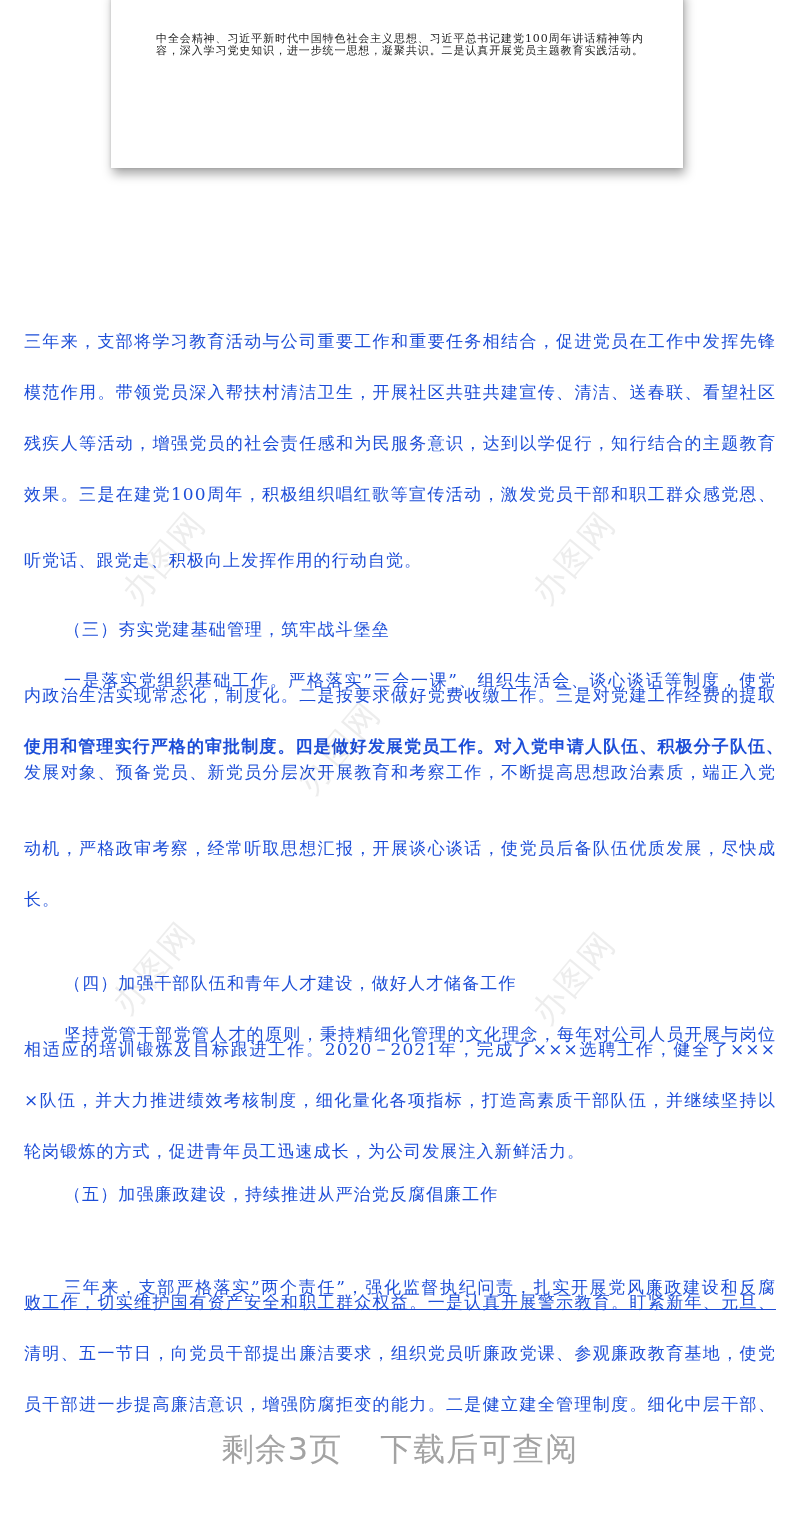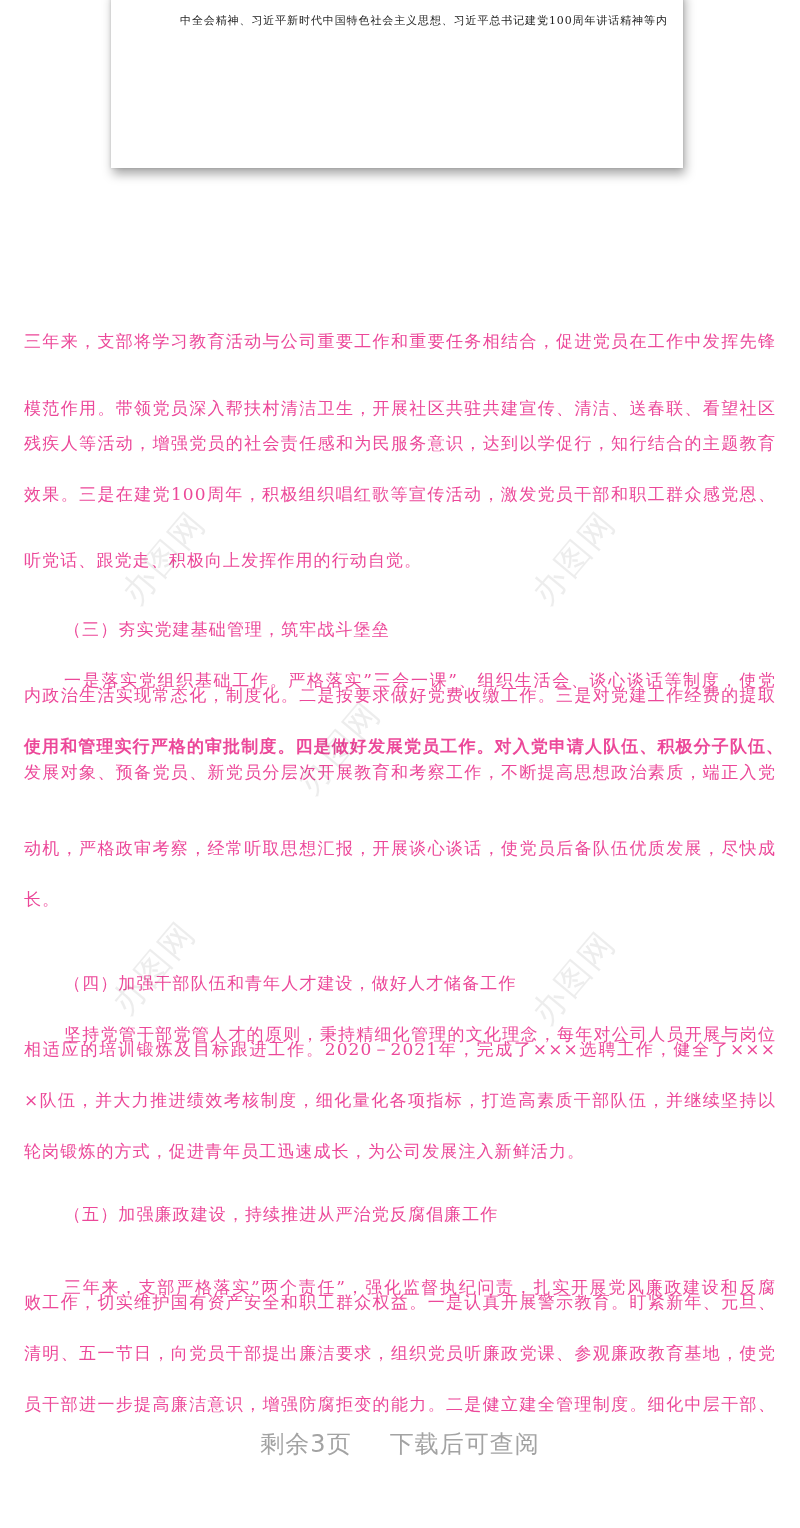--- a/index.html
+++ b/index.html
@@ -27,39 +27,39 @@
     }
     .page-card .line {
       position: absolute;
       left: 45px;
       width: 490px;
       font-size: 11px;
       letter-spacing: 0.9px;
       white-space: nowrap;
       color: #222;
     }
-    .page-card .line.l1 { top: 23px; margin-left: 24px; }
+    .page-card .line.l1 { top: 41px; }
     .page-card .line.l2 { top: 53px; }
 
     
     .doc {
       position: absolute;
       left: 24px;
       top: 327px;
       width: 752px;
     }
     .doc .ln {
       position: absolute;
       left: 0;
       height: 28px;
       line-height: 28px;
       font-size: 17px;
       white-space: nowrap;
       letter-spacing: 1.1px;
-      color: #ec4899;
+      color: #1d4ed8;
     }
     .doc .ln.indent { left: 40px; margin-top: 36px; }
     .doc .ln.justify {
       width: 752px;
       text-align: justify;
       text-align-last: justify;
     }
     .doc .ln.justify.indent { width: 712px; }
 
     
@@ -76,54 +76,55 @@
     }
 
     
     .remaining {
       position: absolute;
       left: 0;
       top: 1428px;
       width: 800px;
       text-align: center;
       font-family: "DejaVu Sans", "Liberation Sans", sans-serif;
-      font-size: 24px;
+      font-size: 32px;
       color: #a3a3a3;
       letter-spacing: 1px;
     }
     .remaining .gap { display: inline-block; width: 38px; }
   </style>
 </head>
 <body>
 
 <div class="page-card">
   <div class="line l1">中全会精神、习近平新时代中国特色社会主义思想、习近平总书记建党100周年讲话精神等内</div>
+  <div class="line l2">容，深入学习党史知识，进一步统一思想，凝聚共识。二是认真开展党员主题教育实践活动。</div>
 </div>
 
 <div class="doc" id="doc">
     <div class="ln justify" style="top: 0px;">三年来，支部将学习教育活动与公司重要工作和重要任务相结合，促进党员在工作中发挥先锋</div>
-    <div class="ln justify" style="top: 67px;">模范作用。带领党员深入帮扶村清洁卫生，开展社区共驻共建宣传、清洁、送春联、看望社区</div>
+    <div class="ln justify" style="top: 51px;">模范作用。带领党员深入帮扶村清洁卫生，开展社区共驻共建宣传、清洁、送春联、看望社区</div>
     <div class="ln justify" style="top: 102px;">残疾人等活动，增强党员的社会责任感和为民服务意识，达到以学促行，知行结合的主题教育</div>
     <div class="ln justify" style="top: 153px;">效果。三是在建党100周年，积极组织唱红歌等宣传活动，激发党员干部和职工群众感党恩、</div>
     <div class="ln" style="top: 220px; font-family: Liberation Serif, serif;">听党话、跟党走、积极向上发挥作用的行动自觉。</div>
     <div class="ln indent" style="top: 252px;">（三）夯实党建基础管理，筑牢战斗堡垒</div>
     <div class="ln indent justify" style="top: 303px;">一是落实党组织基础工作。严格落实”三会一课”、组织生活会、谈心谈话等制度，使党</div>
     <div class="ln justify" style="top: 354px;">内政治生活实现常态化，制度化。二是按要求做好党费收缴工作。三是对党建工作经费的提取</div>
     <div class="ln justify" style="top: 405px; font-weight: bold;">使用和管理实行严格的审批制度。四是做好发展党员工作。对入党申请人队伍、积极分子队伍、</div>
     <div class="ln justify" style="top: 431px;">发展对象、预备党员、新党员分层次开展教育和考察工作，不断提高思想政治素质，端正入党</div>
     <div class="ln justify" style="top: 507px;">动机，严格政审考察，经常听取思想汇报，开展谈心谈话，使党员后备队伍优质发展，尽快成</div>
     <div class="ln" style="top: 558px;">长。</div>
     <div class="ln indent" style="top: 606px;">（四）加强干部队伍和青年人才建设，做好人才储备工作</div>
     <div class="ln indent justify" style="top: 657px;">坚持党管干部党管人才的原则，秉持精细化管理的文化理念，每年对公司人员开展与岗位</div>
     <div class="ln justify" style="top: 708px;">相适应的培训锻炼及目标跟进工作。2020－2021年，完成了×××选聘工作，健全了×××</div>
     <div class="ln justify" style="top: 759px;">×队伍，并大力推进绩效考核制度，细化量化各项指标，打造高素质干部队伍，并继续坚持以</div>
     <div class="ln" style="top: 810px;">轮岗锻炼的方式，促进青年员工迅速成长，为公司发展注入新鲜活力。</div>
-    <div class="ln indent" style="top: 837px;">（五）加强廉政建设，持续推进从严治党反腐倡廉工作</div>
+    <div class="ln indent" style="top: 817px;">（五）加强廉政建设，持续推进从严治党反腐倡廉工作</div>
     <div class="ln indent justify" style="top: 910px;">三年来，支部严格落实”两个责任”，强化监督执纪问责，扎实开展党风廉政建设和反腐</div>
-    <div class="ln justify" style="top: 961px;">败工作，切实维护国有资产安全和职工群众权益。一是认真开展警示教育。盯紧新年、元旦、</div>
+    <div class="ln justify" style="top: 961px; text-decoration: underline;">败工作，切实维护国有资产安全和职工群众权益。一是认真开展警示教育。盯紧新年、元旦、</div>
     <div class="ln justify" style="top: 1012px;">清明、五一节日，向党员干部提出廉洁要求，组织党员听廉政党课、参观廉政教育基地，使党</div>
     <div class="ln justify" style="top: 1063px;">员干部进一步提高廉洁意识，增强防腐拒变的能力。二是健立建全管理制度。细化中层干部、</div>
   </div>
 
 <div id="wm-layer">
     <div class="wm" style="left: 110px; top: 535px;">办图网</div>
     <div class="wm" style="left: 520px; top: 535px;">办图网</div>
     <div class="wm" style="left: 285px; top: 725px;">办图网</div>
     <div class="wm" style="left: 100px; top: 945px;">办图网</div>
     <div class="wm" style="left: 520px; top: 955px;">办图网</div>

